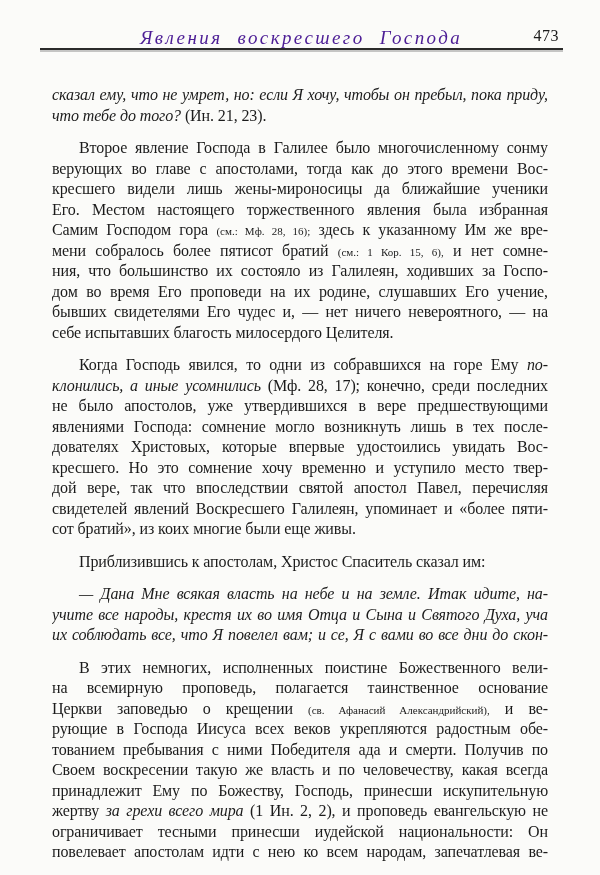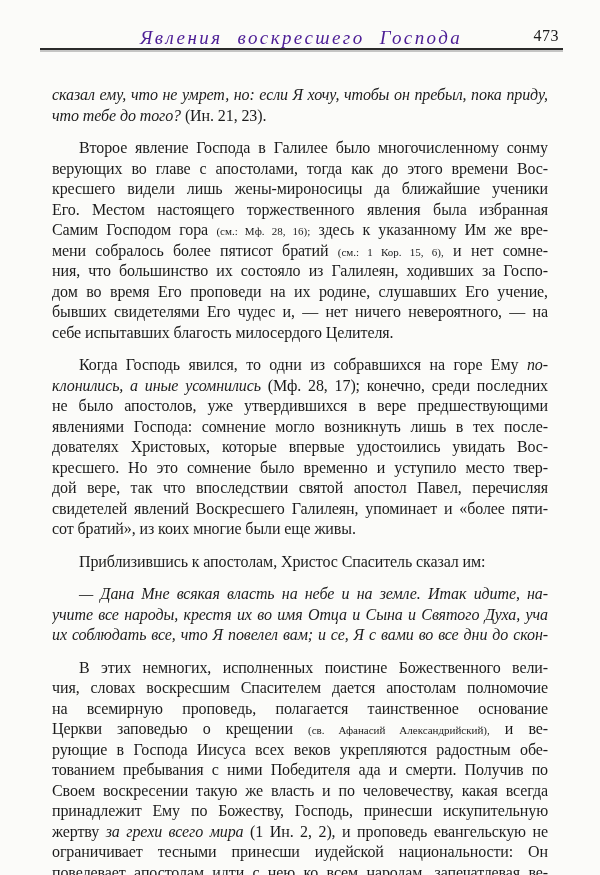--- a/index.html
+++ b/index.html
@@ -90,36 +90,35 @@
         <div class="line"><span class="n">дом во время Его проповеди на их родине, слушавших Его учение,</span></div>
         <div class="line"><span class="n">бывших свидетелями Его чудес и, — нет ничего невероятного, — на</span></div>
         <div class="line endline"><span class="n">себе испытавших благость милосердого Целителя.</span></div>
       </div>
       <div class="para">
         <div class="line indent"><span class="n">Когда Господь явился, то одни из собравшихся на горе Ему </span><span class="i">по-</span></div>
         <div class="line"><span class="i">клонились, а иные усомнились</span><span class="n"> (Мф. 28, 17); конечно, среди последних</span></div>
         <div class="line"><span class="n">не было апостолов, уже утвердившихся в вере предшествующими</span></div>
         <div class="line"><span class="n">явлениями Господа: сомнение могло возникнуть лишь в тех после-</span></div>
         <div class="line"><span class="n">дователях Христовых, которые впервые удостоились увидать Вос-</span></div>
-        <div class="line"><span class="n">кресшего. Но это сомнение было временно и уступило место твер-</span></div>
+        <div class="line"><span class="n">кресшего. Но это сомнение хочу временно и уступило место твер-</span></div>
         <div class="line"><span class="n">дой вере, так что впоследствии святой апостол Павел, перечисляя</span></div>
         <div class="line"><span class="n">свидетелей явлений Воскресшего Галилеян, упоминает и «более пяти-</span></div>
         <div class="line endline"><span class="n">сот братий», из коих многие были еще живы.</span></div>
       </div>
       <div class="para">
         <div class="line indent endline"><span class="n">Приблизившись к апостолам, Христос Спаситель сказал им:</span></div>
       </div>
       <div class="para">
         <div class="line indent"><span class="i">— Дана Мне всякая власть на небе и на земле. Итак идите, на-</span></div>
         <div class="line"><span class="i">учите все народы, крестя их во имя Отца и Сына и Святого Духа, уча</span></div>
         <div class="line"><span class="i">их соблюдать все, что Я повелел вам; и се, Я с вами во все дни до скон-</span></div>
       </div>
       <div class="para">
         <div class="line indent"><span class="n">В этих немногих, исполненных поистине Божественного вели-</span></div>
-        <div class="line"><span class="n">чия, словах воскресшим Спасителем дается апостолам полномочие</span></div>
         <div class="line"><span class="n">на всемирную проповедь, полагается таинственное основание</span></div>
         <div class="line"><span class="n">Церкви заповедью о крещении </span><span class="sm">(св. Афанасий Александрийский),</span><span class="n"> и ве-</span></div>
         <div class="line"><span class="n">рующие в Господа Иисуса всех веков укрепляются радостным обе-</span></div>
         <div class="line"><span class="n">тованием пребывания с ними Победителя ада и смерти. Получив по</span></div>
         <div class="line"><span class="n">Своем воскресении такую же власть и по человечеству, какая всегда</span></div>
         <div class="line"><span class="n">принадлежит Ему по Божеству, Господь, принесши искупительную</span></div>
         <div class="line"><span class="n">жертву </span><span class="i">за грехи всего мира</span><span class="n"> (1 Ин. 2, 2), и проповедь евангельскую не</span></div>
         <div class="line"><span class="n">ограничивает тесными принесши иудейской национальности: Он</span></div>
         <div class="line"><span class="n">повелевает апостолам идти с нею ко всем народам, запечатлевая ве-</span></div>
       </div>

